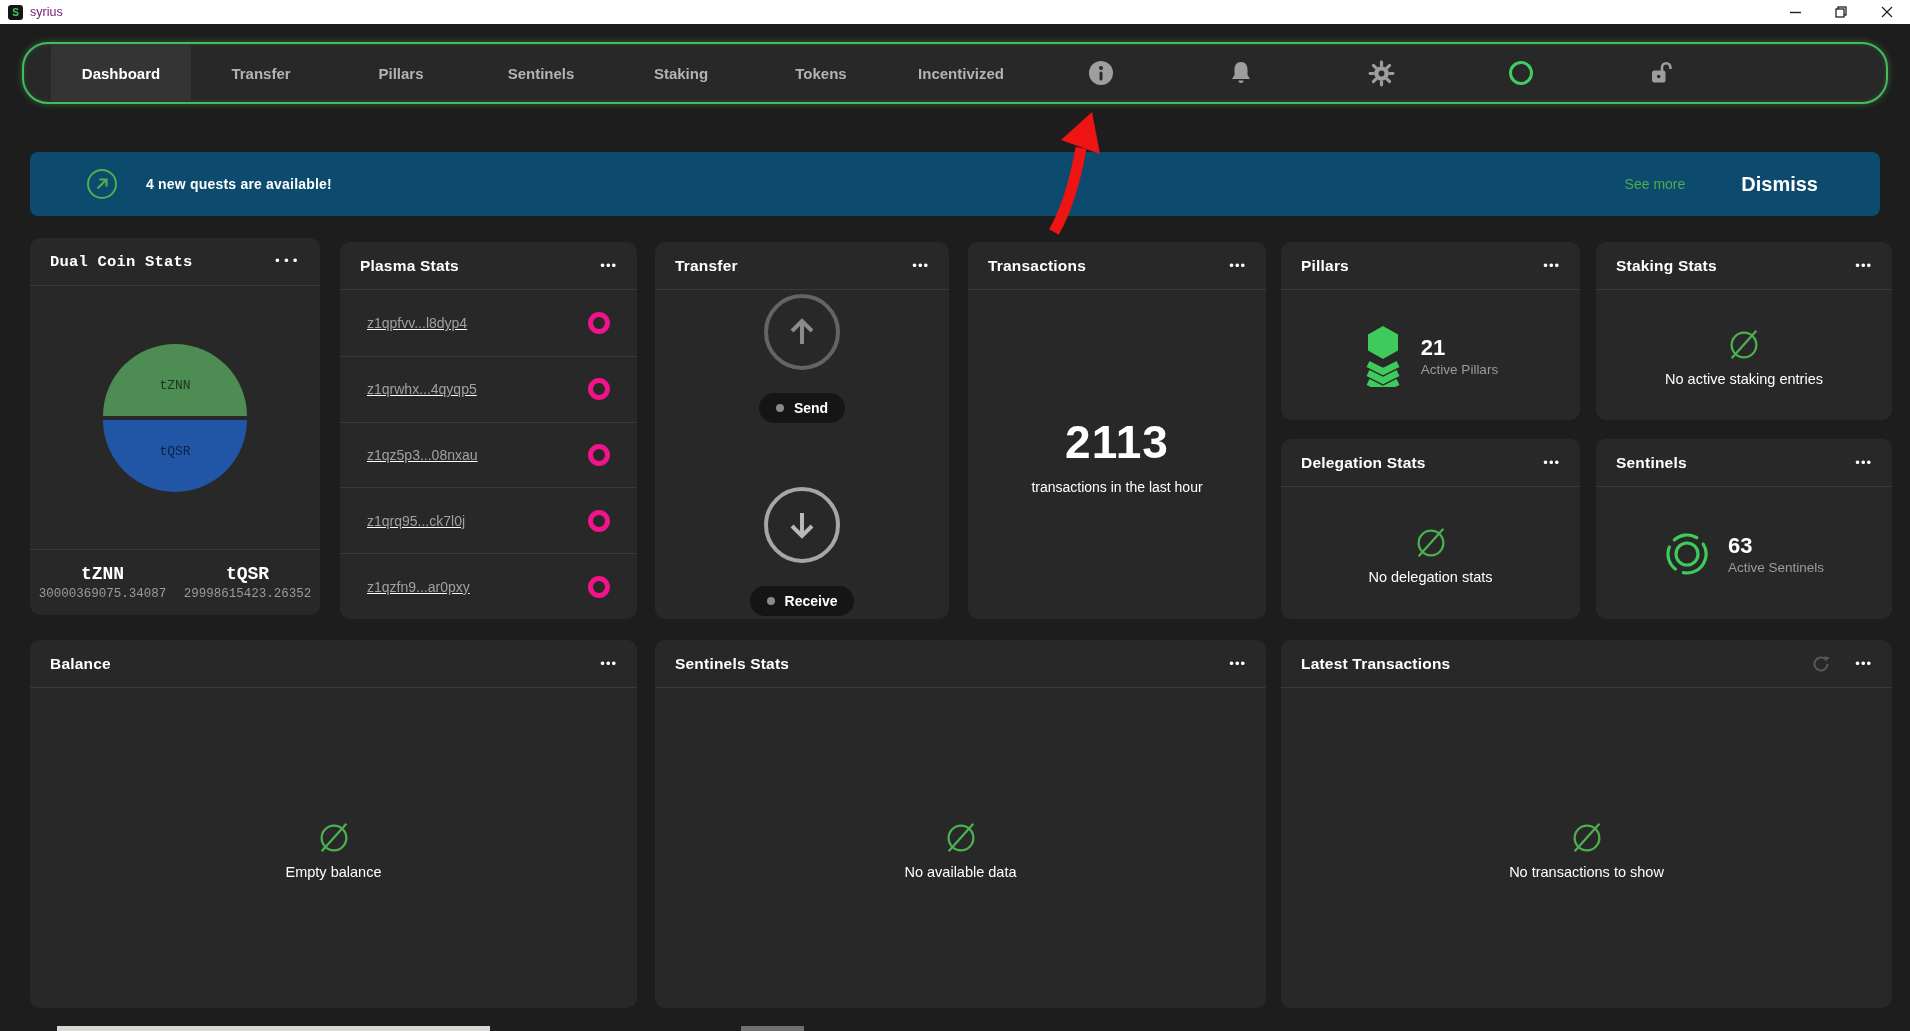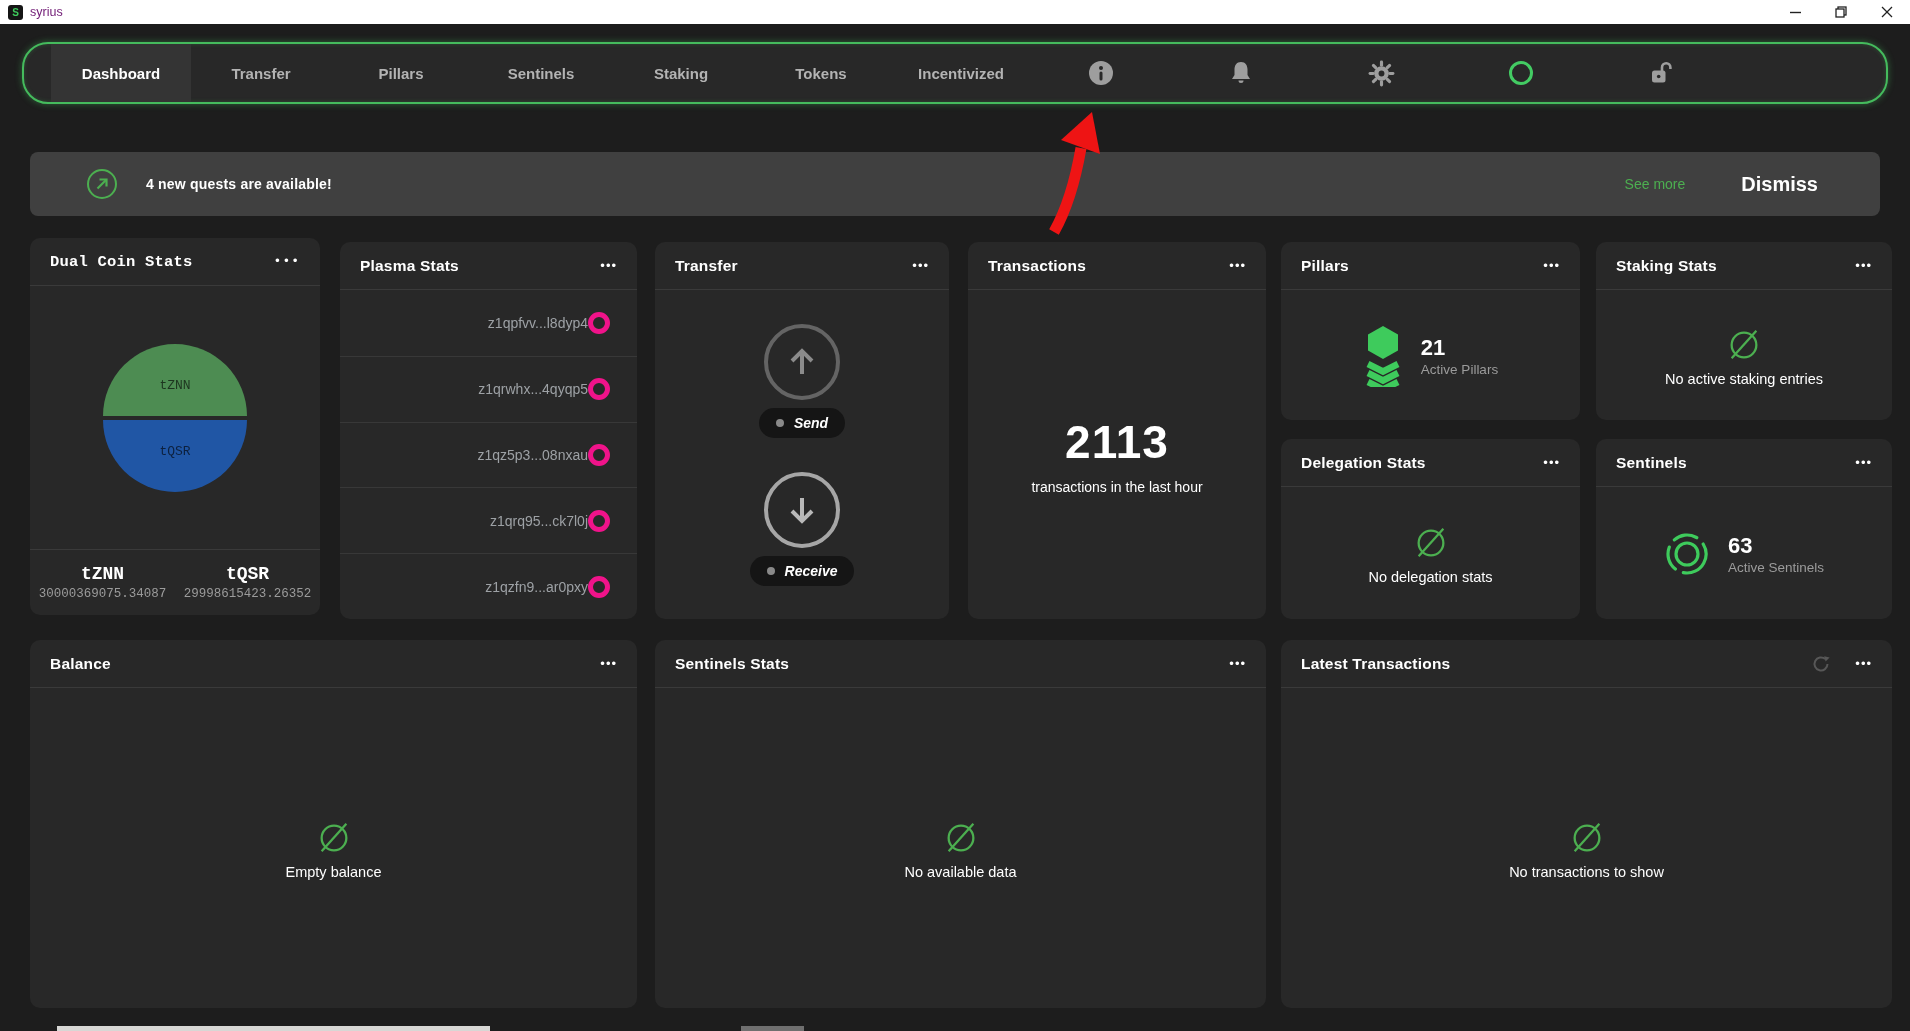--- a/index.html
+++ b/index.html
@@ -33,21 +33,21 @@
   }
   .nav-cell {
     width:140px; display:flex; align-items:center; justify-content:center;
     color:#b3b3b3; font-size:15px; cursor:default;font-weight:bold;
   }
   .nav-cell.tab.active { background:#343434; color:#ffffff; }
   .nav-cell svg { display:block; }
   
   .banner {
     position:absolute; left:30px; top:152px; width:1850px; height:64px;
-    background:#404040; border-radius:8px; display:flex; align-items:center;
+    background:#0c4a6e; border-radius:8px; display:flex; align-items:center;
   }
   .banner-quest-icon { margin-left:56px; }
   .banner-text { margin-left:28px; font-size:14px; font-weight:bold; letter-spacing:.2px; }
   .banner-see-more { margin-left:auto; color:#4caf50; font-size:14px; }
   .banner-dismiss { margin-left:56px; margin-right:62px; color:#ffffff; font-size:20px; font-weight:bold; }
   
   .card {
     position:absolute; background:#282828; border-radius:10px; overflow:hidden;
   }
   .card-header {
@@ -66,22 +66,23 @@
   .dual-body { bottom:66px; }
   .dual-footer {
     position:absolute; left:0; right:0; bottom:0; height:66px;
     border-top:1px solid #3a3a3a; display:flex;
   }
   .dual-col { width:50%; display:flex; flex-direction:column; align-items:center; justify-content:center; gap:3px; }
   .dual-symbol { font-size:18px; font-weight:bold; }
   .dual-value { font-size:12.5px; color:#9b9b9b; }
   
   .plasma-row {
-    flex:1; align-self:stretch; display:flex; align-items:center; justify-content:flex-end;
+    flex:1; align-self:stretch; display:flex; align-items:center; justify-content:space-between;
     padding:16px 27px;
+    text-decoration:underline;
   }
   .plasma-row + .plasma-row { border-top:1px solid #383838; }
   .plasma-addr { color:#9da1a5; font-size:14px; }
   .plasma-ring { width:22px; height:22px; border:5px solid #f0138a; border-radius:50%; }
   
   .xfer-circle { border-radius:50%; display:flex; align-items:center; justify-content:center; }
   .xfer-up { width:76px; height:76px; border:4px solid #646464; }
   .xfer-down { width:76px; height:76px; border:4px solid #a6a6a6; }
   .xfer-pill {
     background:#151515; border-radius:15px; height:30px; padding:0 17px;
@@ -245,21 +246,21 @@
       <span class="plasma-ring"></span>
     </div>
   </div>
 </div>
 
 <div class="card" style="left:655px; top:242px; width:294px; height:377px;">
   <div class="card-header">
     <span class="card-title">Transfer</span>
     <span class="card-menu">•••</span>
   </div>
-  <div class="card-body" style="gap:8px;font-style:italic;">
+  <div class="card-body" style="gap:23px;">
     <div class="xfer-circle xfer-up">
       <svg width="34" height="34" viewBox="0 0 34 34">
         <line x1="17" y1="29" x2="17" y2="7" stroke="#8b8b8b" stroke-width="4"></line>
         <polyline points="7,16 17,6 27,16" fill="none" stroke="#8b8b8b" stroke-width="4"></polyline>
       </svg>
     </div>
     <div class="xfer-pill">
       <span class="xfer-dot"></span>
       <span class="xfer-label">Send</span>
     </div>

